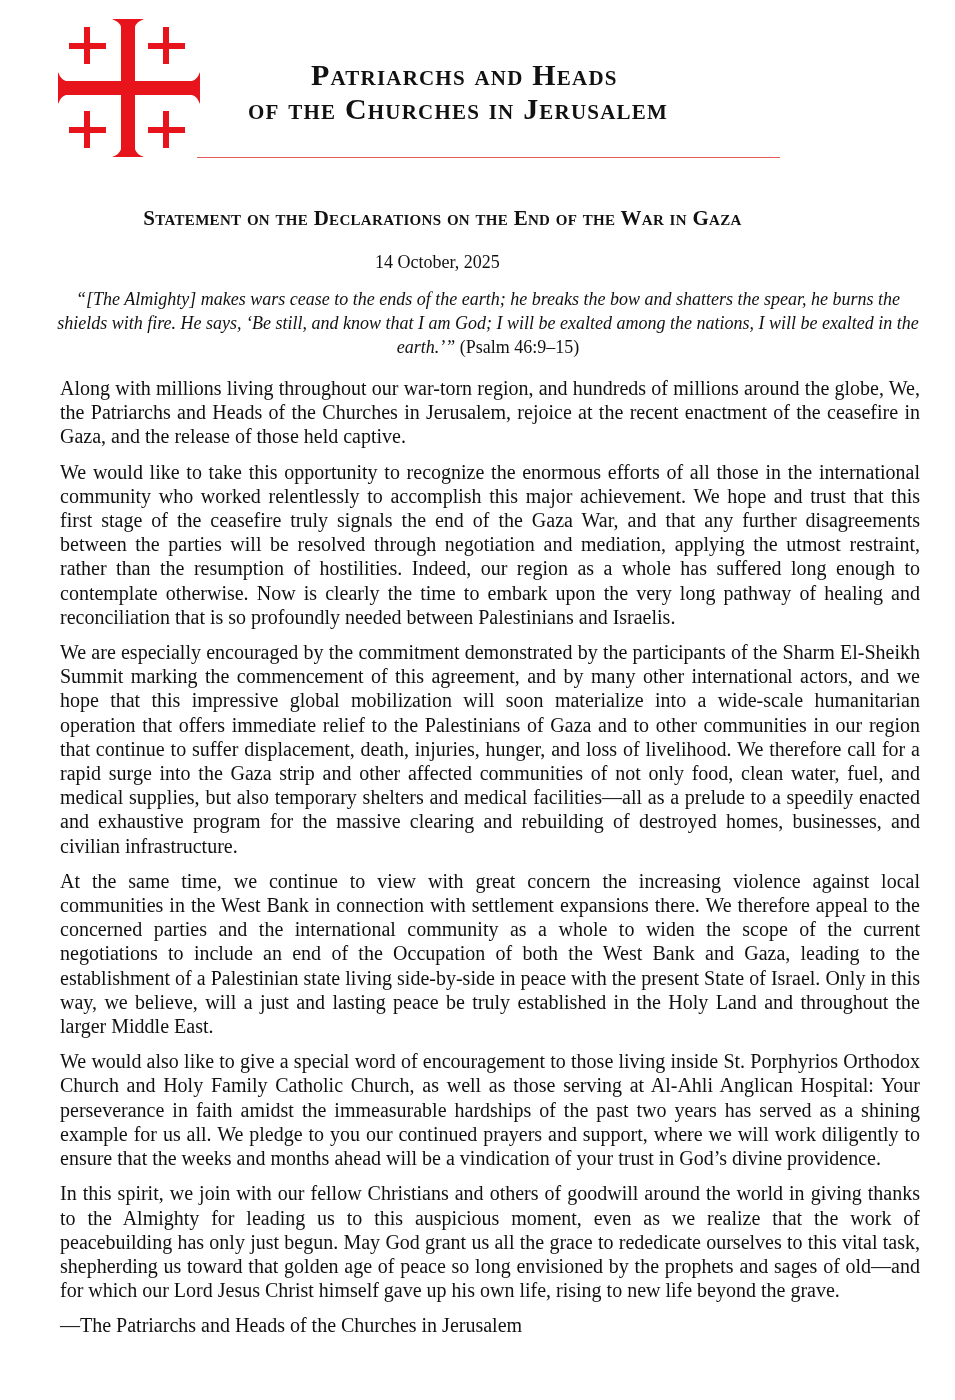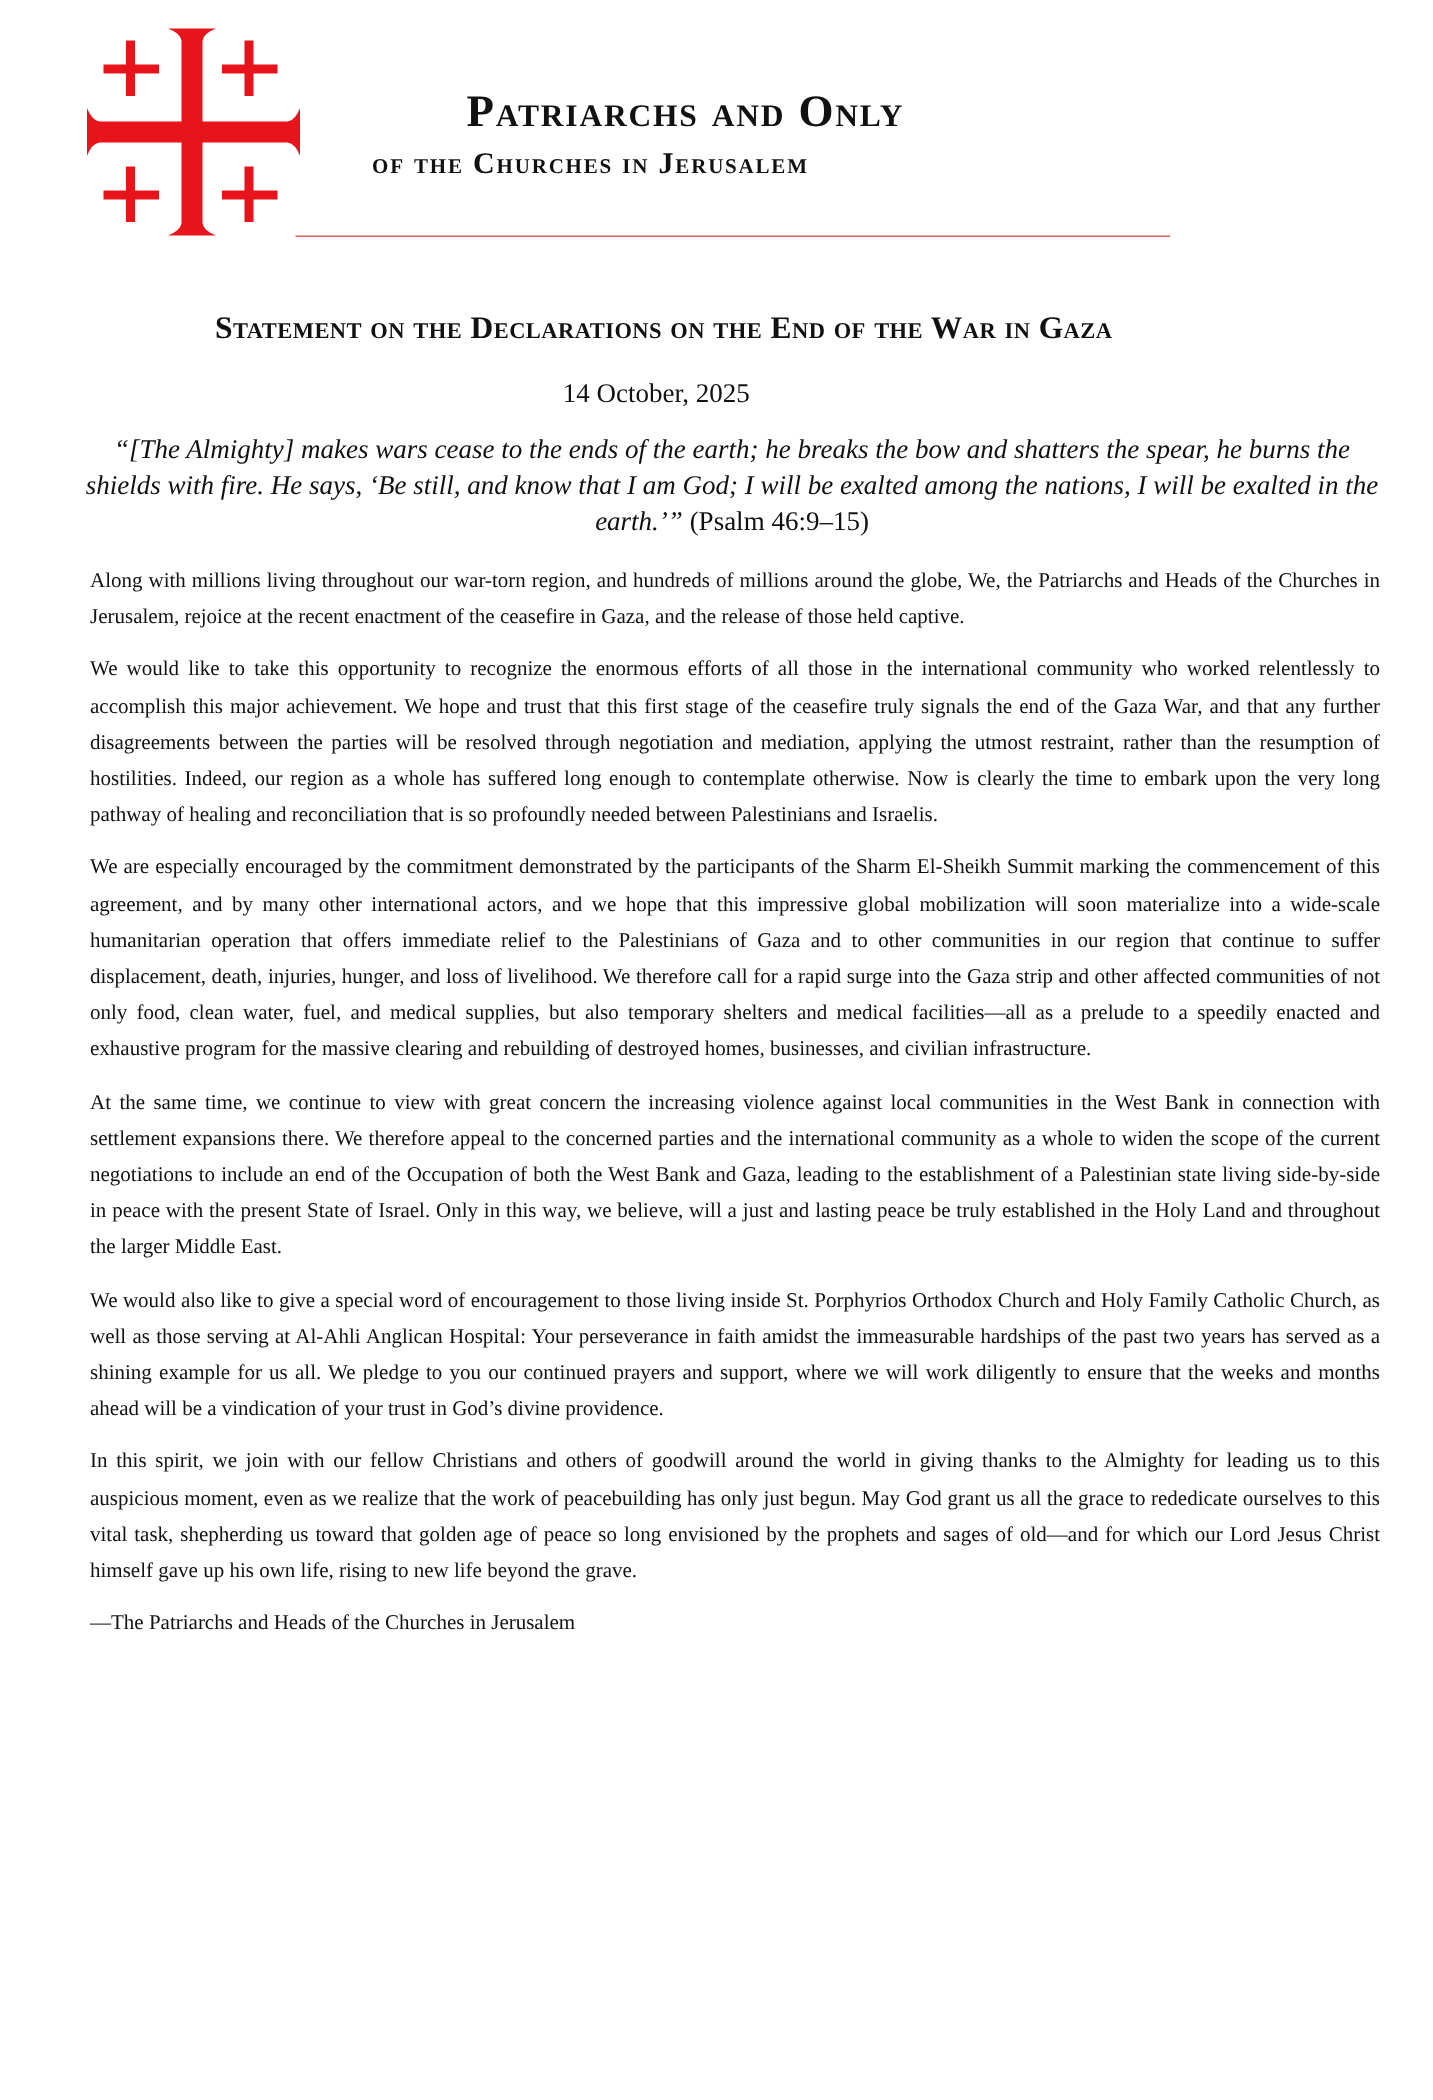--- a/index.html
+++ b/index.html
@@ -3,29 +3,29 @@
 <meta charset="utf-8">
 <style>
   html, body { margin: 0; padding: 0; background: #ffffff; }
   body { width: 955px; height: 1400px; position: relative; overflow: hidden;
          font-family: "Liberation Serif", "DejaVu Serif", serif; color: #111; }
   .logo { position: absolute; left: 58px; top: 17px; width: 142px; height: 142px; }
   .org-title { position: absolute; left: 248px; top: 58px; width: 560px;
                font-family: "Liberation Serif", serif; font-weight: bold; color: #111;
                font-variant: small-caps; letter-spacing: 1.2px; line-height: 34px; }
   .org-title .l1 { display: block; font-size: 30px; padding-left: 63px; }
-  .org-title .l2 { display: block; font-size: 20px; }
+  .org-title .l2 { display: block; font-size: 30px; }
   .rule { position: absolute; left: 197px; top: 157px; width: 583px; height: 1px; background: #e45a5a; }
   .statement-title { position: absolute; left: 0; width: 885px; top: 206px; text-align: center;
                      font-weight: bold; font-variant: small-caps; font-size: 21px; letter-spacing: 0.3px; }
   .date { position: absolute; left: 0; width: 875px; top: 252px; text-align: center; font-size: 18px; }
   .epigraph { position: absolute; left: 55px; width: 866px; top: 287px; text-align: center;
               font-size: 18px; line-height: 24px; }
   .epigraph i { font-style: italic; }
-  .body { position: absolute; left: 60px; width: 860px; top: 376px; font-size: 14px; line-height: 24.2px; }
+  .body { position: absolute; left: 60px; width: 860px; top: 376px; font-size: 20px; line-height: 24.2px; }
   .body p { margin: 0 0 11px 0; text-align: justify; }
   .signature { margin-top: 0; }
 </style>
 </head>
 <body>
 
 <div class="logo">
   <svg width="142" height="142" viewBox="0 0 142 142">
     <g fill="#e8141b">
 
@@ -43,21 +43,21 @@
         <rect x="90" y="26" width="37" height="6"></rect>
       <rect x="26" y="94" width="6" height="37"></rect>
         <rect x="11" y="110" width="37" height="6"></rect>
       <rect x="105" y="94" width="6" height="37"></rect>
         <rect x="90" y="110" width="37" height="6"></rect>
     </g>
   </svg>
 </div>
 
 <div class="org-title">
-  <span class="l1">Patriarchs and Only</span>
+  <span class="l1">Patriarchs and Heads</span>
   <span class="l2">of the Churches in Jerusalem</span>
 </div>
 
 <div class="rule"></div>
 
 <div class="statement-title">Statement on the Declarations on the End of the War in Gaza</div>
 <div class="date">14 October, 2025</div>
 
 <div class="epigraph">
   <i>“[The Almighty] makes wars cease to the ends of the earth; he breaks the bow and shatters the spear, he burns the shields with fire. He says, ‘Be still, and know that I am God; I will be exalted among the nations, I will be exalted in the earth.’”</i>

